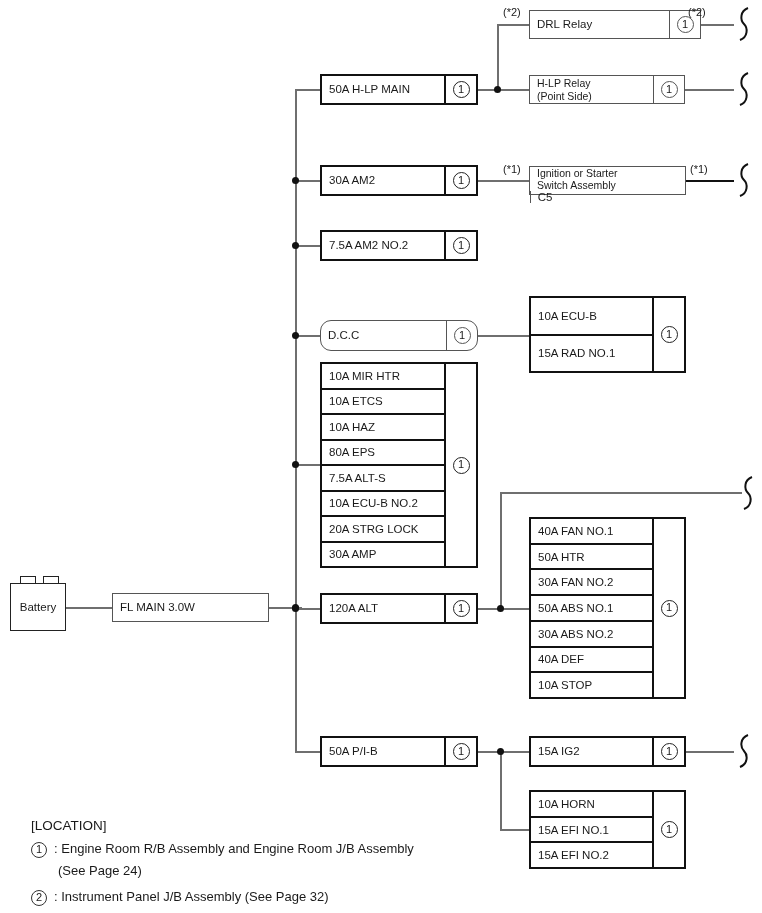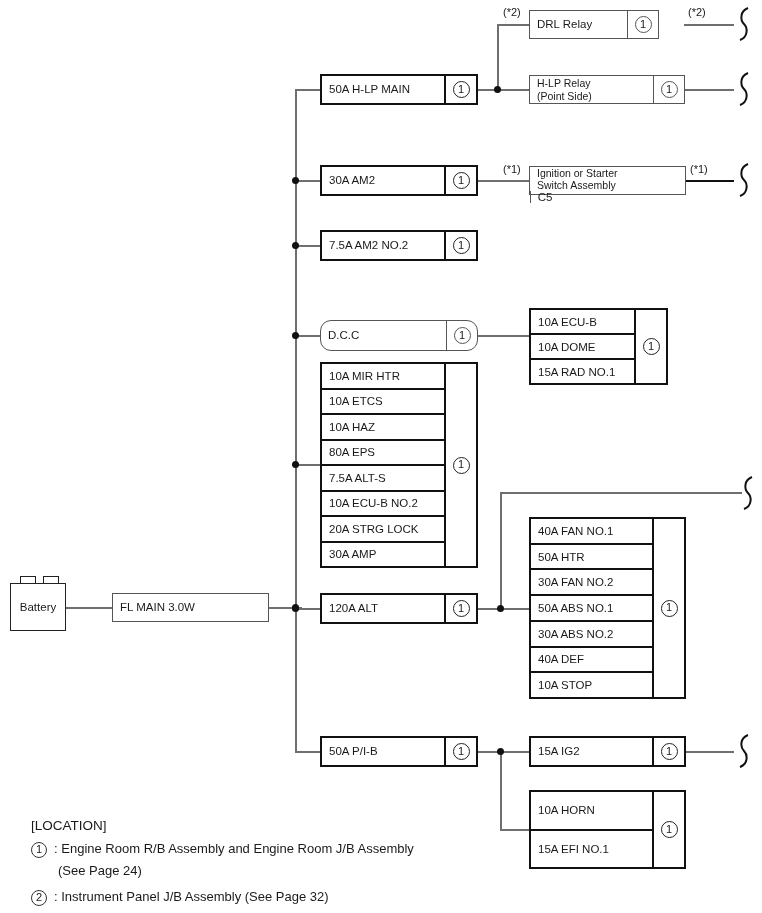--- a/index.html
+++ b/index.html
@@ -181,21 +181,21 @@
     </span>
   </div>
 
   <div class="box" style="left:320px;top:736px;width:158px;height:31px;">
     <span class="lbl">50A P/I-B</span>
     <span class="loc">
       <span class="circ">1</span>
     </span>
   </div>
 
-  <div class="box thin" style="left:529px;top:10px;width:130px;height:29px;">
+  <div class="box thin" style="left:529px;top:10px;width:172px;height:29px;">
     <span class="lbl">DRL Relay</span>
     <span class="loc">
       <span class="circ thinc">1</span>
     </span>
   </div>
   <span class="note" style="left:503px;top:6px;">(*2)</span>
   <span class="note" style="left:688px;top:6px;">(*2)</span>
 
   <div class="box thin" style="left:529px;top:75px;width:156px;height:29px;">
     <span class="lbl" style="font-size:10.5px;">H-LP Relay
@@ -206,24 +206,23 @@
   </div>
 
   <div class="box thin" style="left:529px;top:166px;width:157px;height:29px;flex-direction:column;">
     <span class="lbl" style="font-size:10.5px;">Ignition or Starter
 Switch Assembly</span>
     <span class="loc" style="width:28px;font-size:11.5px;">C5</span>
   </div>
   <span class="note" style="left:503px;top:163px;">(*1)</span>
   <span class="note" style="left:690px;top:163px;">(*1)</span>
 
-  <div class="group" style="left:529px;top:296px;width:139px;height:77px;margin-top:12px;">
+  <div class="group" style="left:529px;top:296px;width:157px;height:77px;">
     <div class="rows">
       <div class="r">10A ECU-B</div>
-      <div class="r">10A DOME</div>
       <div class="r">15A RAD NO.1</div>
     </div>
     <div class="gloc">
       <span class="circ">1</span>
     </div>
   </div>
 
   <div class="group" style="left:320px;top:362px;width:158px;height:206px;">
     <div class="rows">
       <div class="r">10A MIR HTR</div>
@@ -259,20 +258,21 @@
     <span class="lbl">15A IG2</span>
     <span class="loc">
       <span class="circ">1</span>
     </span>
   </div>
 
   <div class="group" style="left:529px;top:790px;width:157px;height:79px;">
     <div class="rows">
       <div class="r">10A HORN</div>
       <div class="r">15A EFI NO.1</div>
+      <div class="r">15A EFI NO.2</div>
     </div>
     <div class="gloc">
       <span class="circ">1</span>
     </div>
   </div>
 
   <div class="legend">
     <div class="ltitle">[LOCATION]</div>
 
     <div class="lrow">

